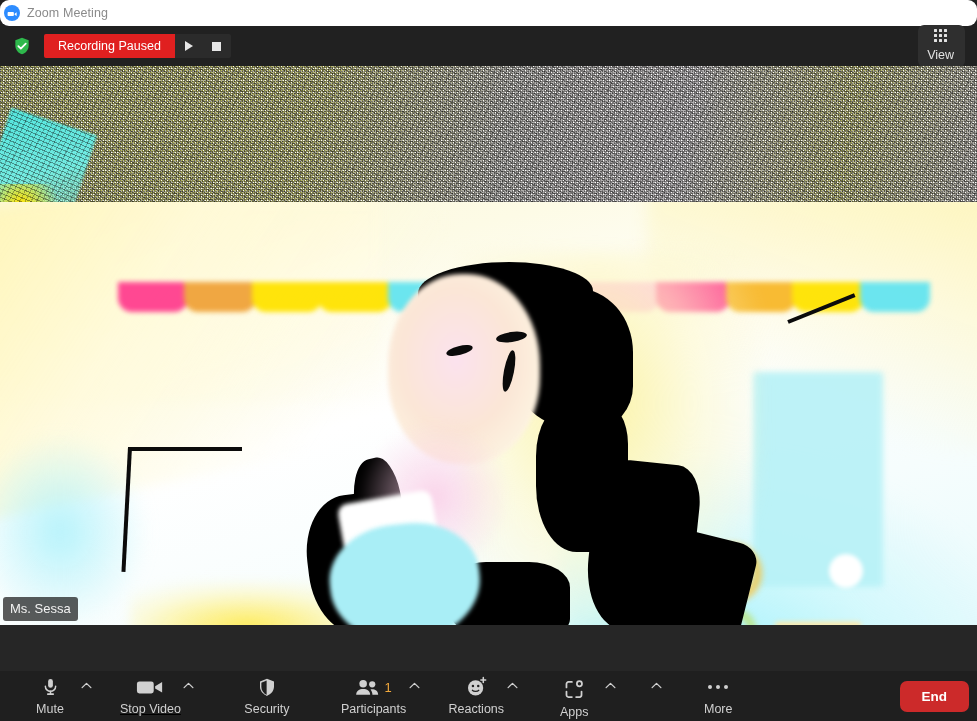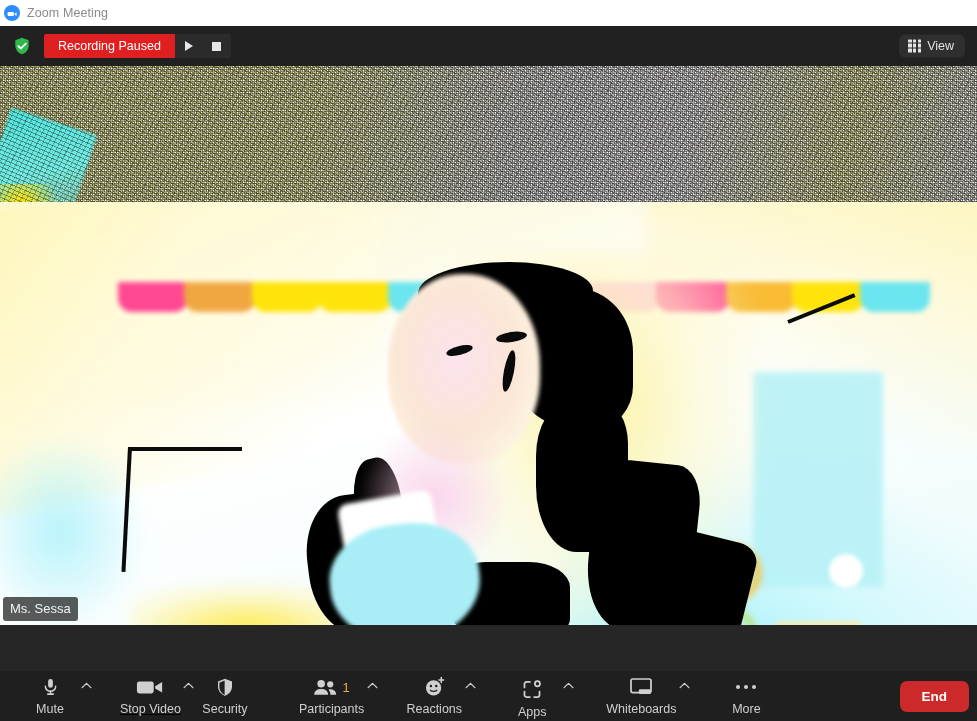--- a/index.html
+++ b/index.html
@@ -10,21 +10,21 @@
     background: #212121;
     font-family: "Liberation Sans", sans-serif;
     -webkit-font-smoothing: antialiased;
   }
   #app { position: relative; width: 977px; height: 721px; overflow: hidden; }
 
   
   .titlebar {
     position: absolute; left: 0; top: 0; width: 977px; height: 26px;
     background: #ffffff;
-    display: flex; align-items: center; padding-left: 4px;
+    display: flex; align-items: center; padding-left: 4px; border-radius: 9px;
   }
   .zoom-logo {
     width: 16px; height: 16px; border-radius: 50%;
     background: #2d8cff;
     display: flex; align-items: center; justify-content: center;
     margin-right: 7px; flex: 0 0 auto;
   }
   .zoom-logo svg { display: block; }
   .titlebar-text {
     font-size: 12.5px; color: #8a8a8a; letter-spacing: .1px;
@@ -56,21 +56,21 @@
     border-left: 8px solid #e6e6e6;
     border-top: 5px solid transparent;
     border-bottom: 5px solid transparent;
   }
   .sq { width: 9px; height: 9px; background: #e6e6e6; }
 
   .view-btn {
     position: absolute; right: 12px; top: 50%; transform: translateY(-50%);
     display: flex; align-items: center; gap: 6px;
     background: #2f2f2f; border-radius: 6px;
-    padding: 4px 11px 5px 9px; cursor: pointer;
+    padding: 4px 11px 5px 9px; cursor: pointer; flex-direction: column;
   }
   .view-btn .label { font-size: 12.5px; color: #e2e2e2; }
   .grid-icon {
     width: 13px; height: 13px;
     display: grid; grid-template-columns: repeat(3,1fr); grid-template-rows: repeat(3,1fr);
     gap: 1.4px;
   }
   .grid-icon i { background: #e2e2e2; display: block; border-radius: .5px; }
 
   
@@ -445,21 +445,21 @@
         </span>
         <span class="cap">Stop Video</span>
       </div>
       <div class="caret">
         <svg width="11" height="7" viewBox="0 0 12 8" aria-hidden="true">
             <path d="M1 6.4L6 1.6l5 4.8" fill="none" stroke="#d0d0d0" stroke-width="1.5" stroke-linecap="round" stroke-linejoin="round"></path>
           </svg>
       </div>
     </div>
 
-    <div class="ctrl-group" style="">
+    <div class="ctrl-group" style="margin-left:42px;">
       <div class="ctrl">
         <span class="ico">
           <svg width="20" height="22" viewBox="0 0 24 24" aria-hidden="true">
             <path d="M12 2l8.4 3.4v6c0 5-3.6 9.4-8.4 11-4.8-1.6-8.4-6-8.4-11v-6L12 2z" fill="#d0d0d0"></path>
             <path d="M12 3.6v18.4c-4.2-1.6-7.2-5.7-7.2-10.2v-5.3L12 3.6z" fill="#1f1f1f"></path>
             <path d="M12 3.6v18.4c-4.2-1.6-7.2-5.7-7.2-10.2v-5.3L12 3.6z" fill="none" stroke="#d0d0d0" stroke-width=".9"></path>
           </svg>
         </span>
         <span class="cap">Security</span>
       </div>
@@ -519,29 +519,20 @@
         <span class="cap">Apps</span>
       </div>
       <div class="caret">
         <svg width="11" height="7" viewBox="0 0 12 8" aria-hidden="true">
             <path d="M1 6.4L6 1.6l5 4.8" fill="none" stroke="#d0d0d0" stroke-width="1.5" stroke-linecap="round" stroke-linejoin="round"></path>
           </svg>
       </div>
     </div>
 
     <div class="ctrl-group" style="margin-left:30px;">
-      <div class="ctrl">
-        <span class="ico">
-          <svg width="24" height="20" viewBox="0 0 26 22" aria-hidden="true">
-            <rect x="2" y="2.2" width="22" height="15" rx="2" fill="none" stroke="#d0d0d0" stroke-width="1.9"></rect>
-            <rect x="10.6" y="13.4" width="13.4" height="5.4" rx="1.6" fill="#d0d0d0"></rect>
-          </svg>
-        </span>
-        <span class="cap">Whiteboards</span>
-      </div>
       <div class="caret">
         <svg width="11" height="7" viewBox="0 0 12 8" aria-hidden="true">
             <path d="M1 6.4L6 1.6l5 4.8" fill="none" stroke="#d0d0d0" stroke-width="1.5" stroke-linecap="round" stroke-linejoin="round"></path>
           </svg>
       </div>
     </div>
 
     <div class="ctrl-group" style="margin-left:26px;">
       <div class="ctrl">
         <span class="ico">

